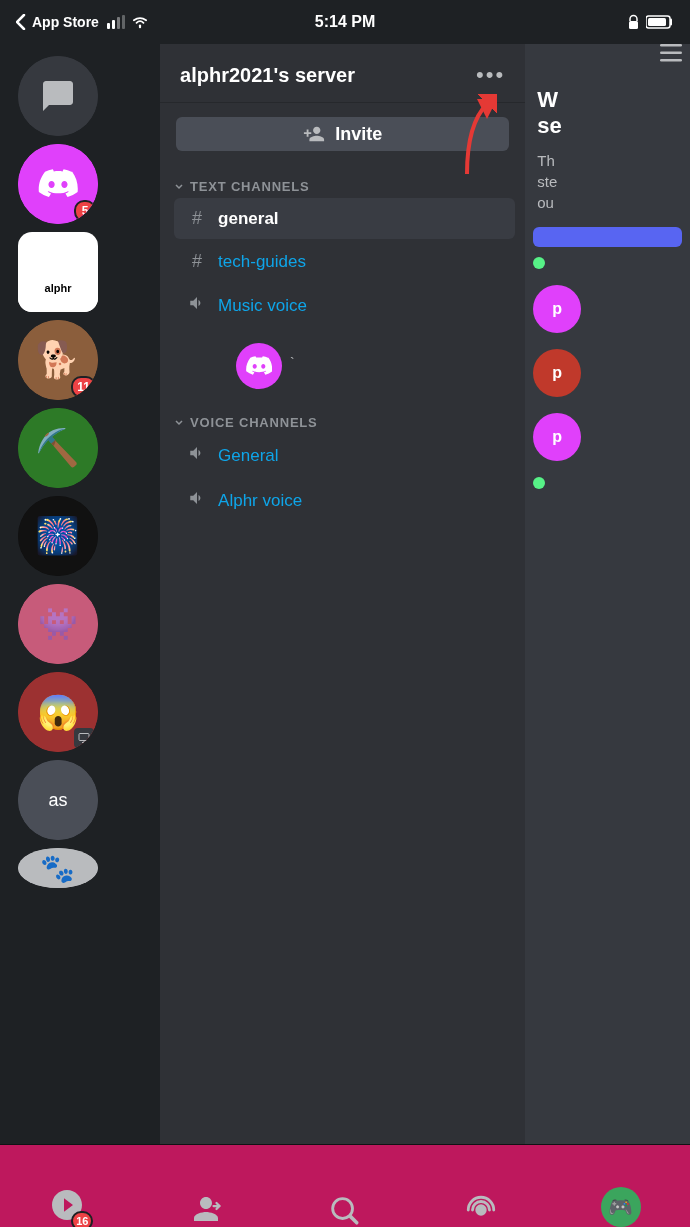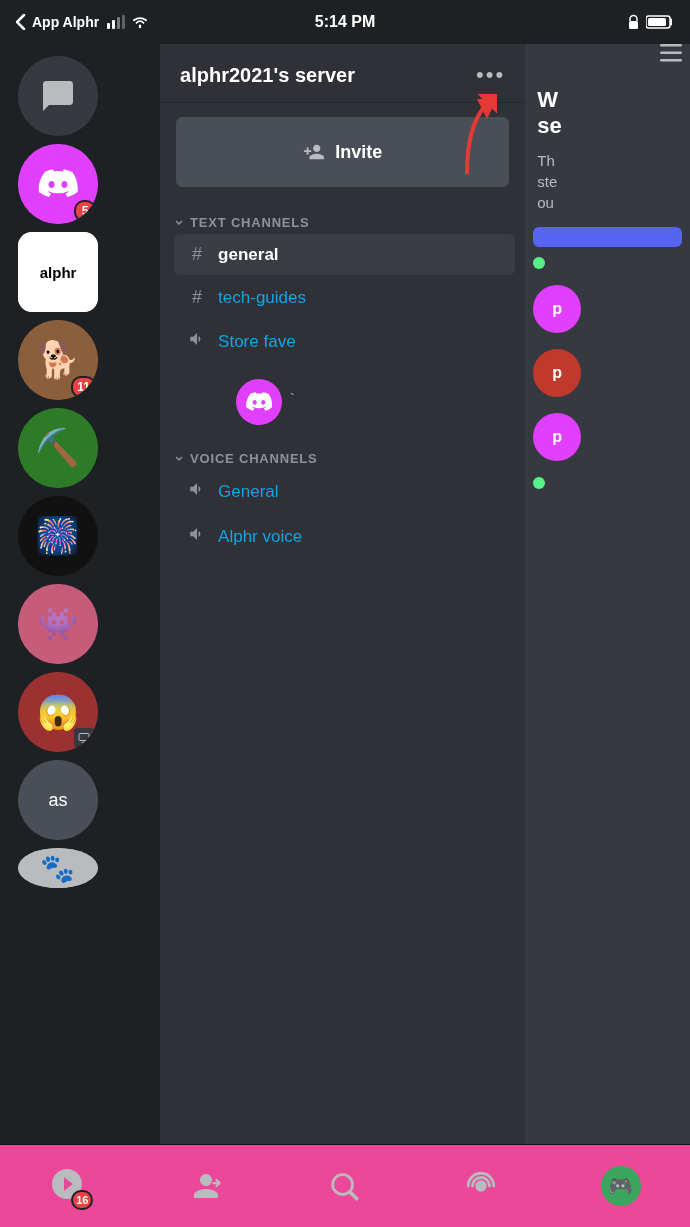--- a/index.html
+++ b/index.html
@@ -133,21 +133,21 @@
       font-size: 22px;
       cursor: pointer;
       letter-spacing: 2px;
     }
 
     
     .invite-btn {
       margin: 14px 16px;
       background: #4a4e57;
       border-radius: 6px;
-      padding: 24px;
+      padding: 6px;
       display: flex;
       align-items: center;
       justify-content: center;
       gap: 10px;
       cursor: pointer;
     }
     .invite-btn-text {
       color: #fff;
       font-size: 18px;
       font-weight: 600;
@@ -216,23 +216,23 @@
       top: 50px;
       right: 28px;
       z-index: 100;
       pointer-events: none;
     }
 
     
     .bottom-nav {
       width: 100%;
       height: 83px;
-      background: #ec4899;
-      display: flex;
-      align-items: center;
+      background: #be185d;
+      display: flex;
+      align-items: flex-end;
       justify-content: space-around;
       padding: 0 10px;
       border-top: 1px solid #111214;
       gap: 24px;
     }
     .nav-item {
       display: flex;
       flex-direction: column;
       align-items: center;
       justify-content: center;
@@ -274,21 +274,21 @@
   </style>
 </head>
 <body>
 
 <div class="status-bar">
   <div class="status-bar-left">
 
     <svg width="10" height="16" viewBox="0 0 10 16" fill="white">
         <path d="M8 1L1 8L8 15" stroke="white" stroke-width="2.5" fill="none" stroke-linecap="round"></path>
       </svg>
-    <span>App Alphr</span>
+    <span>App Store</span>
 
     <svg width="18" height="14" viewBox="0 0 18 14" fill="white" style="margin-left:4px">
       <rect x="0" y="8" width="3" height="6" rx="1"></rect>
       <rect x="5" y="5" width="3" height="9" rx="1"></rect>
       <rect x="10" y="2" width="3" height="12" rx="1" opacity="0.4"></rect>
       <rect x="15" y="0" width="3" height="14" rx="1" opacity="0.3"></rect>
     </svg>
 
     <svg width="18" height="14" viewBox="0 0 20 16" fill="white">
       <path d="M10 12 L10 14" stroke="white" stroke-width="2.5" fill="none" stroke-linecap="round"></path>
@@ -327,21 +327,21 @@
     <div class="server-icon" style="background:#e040fb; border-radius:50%;">
       <div class="server-icon-inner" style="background:#e040fb;">
         <svg width="40" height="30" viewBox="0 0 71 55" fill="white">
           <path d="M60.1 4.9C55.6 2.8 50.8 1.3 45.8.6c-.7 1.2-1.3 2.5-1.8 3.8-5.4-.8-10.8-.8-16.2 0-.5-1.3-1.1-2.6-1.8-3.8-5 .7-9.8 2.2-14.3 4.3C1.9 17.6-.7 30 .4 42.2c5.6 4.1 11.8 7.2 18.4 9.1 1.5-2 2.8-4.2 3.9-6.5-2.1-.8-4.2-1.8-6.1-3 .5-.4 1-.7 1.5-1.1 11.4 5.3 24.4 5.3 35.7 0 .5.4 1 .8 1.5 1.1-1.9 1.2-4 2.2-6.1 3 1.1 2.3 2.4 4.5 3.9 6.5 6.6-1.9 12.8-5 18.4-9.1 1.4-14.3-2.3-26.5-9.9-37.3zM23.7 34.8c-3.1 0-5.7-2.9-5.7-6.4s2.5-6.4 5.7-6.4 5.8 2.9 5.7 6.4c0 3.5-2.5 6.4-5.7 6.4zm23.6 0c-3.1 0-5.7-2.9-5.7-6.4s2.5-6.4 5.7-6.4 5.7 2.9 5.7 6.4c0 3.5-2.5 6.4-5.7 6.4z"></path>
         </svg>
       </div>
       <div class="badge">5</div>
     </div>
 
     <div class="server-icon" style="background:#fff; border-radius:14px;">
-      <div class="server-icon-inner" style="background:#fff; border-radius:14px; color:#000; font-weight:700; font-size:15px;">alphr</div>
+      <div class="server-icon-inner" style="background:#fff; border-radius:14px; color:#000; font-weight:700; font-size:11px;margin-top:16px;">alphr</div>
     </div>
 
     <div class="server-icon" style="background:#8b5e3c;">
       <div class="server-icon-inner" style="background:#8b5e3c; font-size:36px;">🐕</div>
       <div class="badge">11</div>
     </div>
 
     <div class="server-icon" style="background:#2d7a27;">
       <div class="server-icon-inner" style="background:#2d7a27; font-size:36px;">⛏️</div>
     </div>
@@ -421,21 +421,21 @@
         <span class="channel-icon">#</span>
         <span class="channel-item-text">tech-guides</span>
       </div>
 
       <div class="channel-item">
         <span class="channel-icon">
           <svg width="20" height="18" viewBox="0 0 24 24" fill="#8e9297">
             <path d="M3 9v6h4l5 5V4L7 9H3zm13.5 3c0-1.77-1.02-3.29-2.5-4.03v8.05c1.48-.73 2.5-2.25 2.5-4.02z"></path>
           </svg>
         </span>
-        <span class="channel-item-text">Store fave</span>
+        <span class="channel-item-text">Music voice</span>
       </div>
 
       <div style="display:flex; align-items:center; padding: 8px 12px;">
         <div class="discord-bot-avatar">
           <svg width="26" height="20" viewBox="0 0 71 55" fill="white">
             <path d="M60.1 4.9C55.6 2.8 50.8 1.3 45.8.6c-.7 1.2-1.3 2.5-1.8 3.8-5.4-.8-10.8-.8-16.2 0-.5-1.3-1.1-2.6-1.8-3.8-5 .7-9.8 2.2-14.3 4.3C1.9 17.6-.7 30 .4 42.2c5.6 4.1 11.8 7.2 18.4 9.1 1.5-2 2.8-4.2 3.9-6.5-2.1-.8-4.2-1.8-6.1-3 .5-.4 1-.7 1.5-1.1 11.4 5.3 24.4 5.3 35.7 0 .5.4 1 .8 1.5 1.1-1.9 1.2-4 2.2-6.1 3 1.1 2.3 2.4 4.5 3.9 6.5 6.6-1.9 12.8-5 18.4-9.1 1.4-14.3-2.3-26.5-9.9-37.3zM23.7 34.8c-3.1 0-5.7-2.9-5.7-6.4s2.5-6.4 5.7-6.4 5.8 2.9 5.7 6.4c0 3.5-2.5 6.4-5.7 6.4zm23.6 0c-3.1 0-5.7-2.9-5.7-6.4s2.5-6.4 5.7-6.4 5.7 2.9 5.7 6.4c0 3.5-2.5 6.4-5.7 6.4z"></path>
           </svg>
         </div>
         <span style="color:#b9bbbe; font-size:14px; margin-left:8px;">`</span>
       </div>

